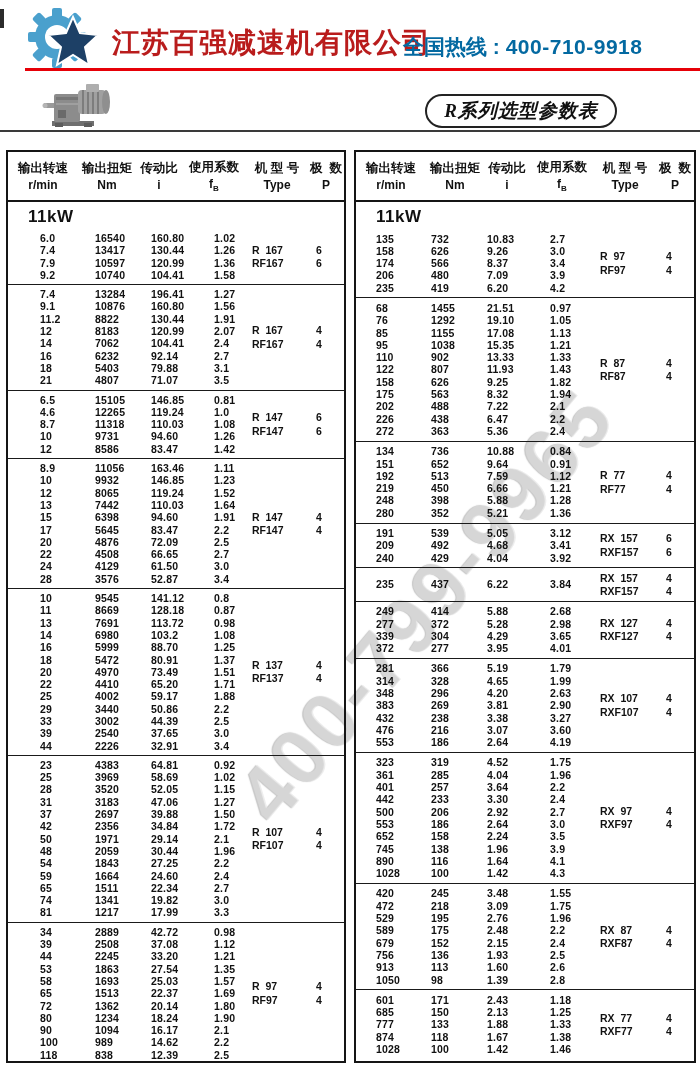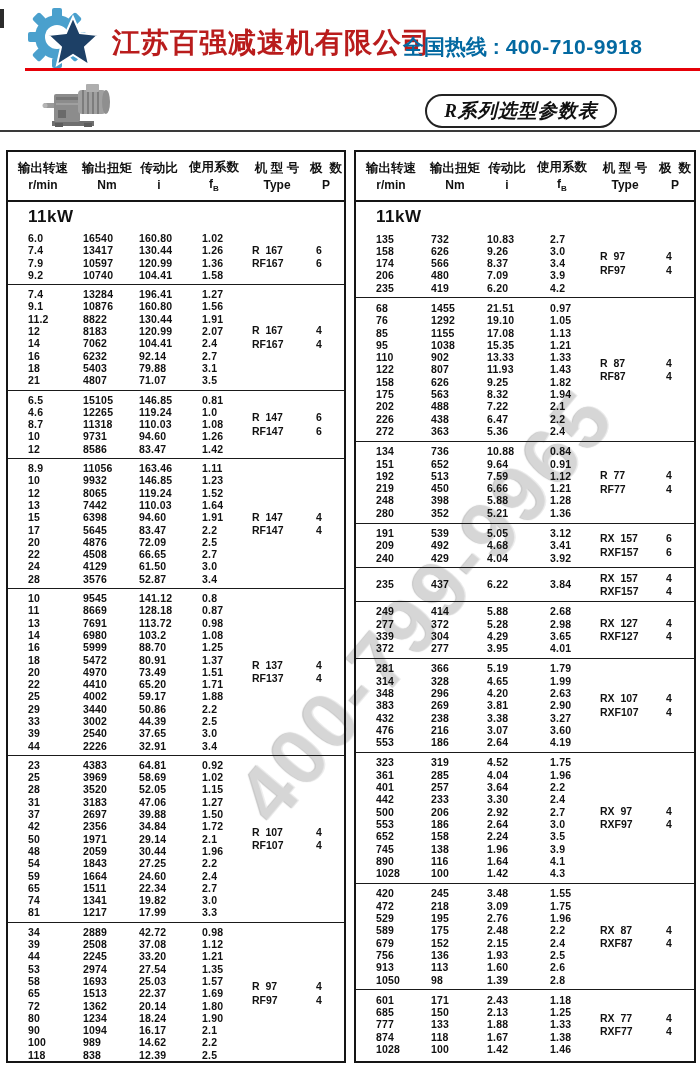--- a/index.html
+++ b/index.html
@@ -41,21 +41,21 @@
   .ptable.right{left:354px;width:342px;}
   .thead{
     height:48px;border-bottom:2px solid #151515;display:grid;
     grid-template-columns:70px 58px 46px 64px 62px 1fr;align-items:center;
   }
   .th{display:flex;flex-direction:column;align-items:center;gap:1px;}
   .th-cn{font-size:12.5px;font-weight:bold;white-space:pre;}
   .th-unit{font-size:12px;font-weight:bold;}
   .th-unit sub{font-size:8px;}
   .kw{font-size:17px;font-weight:bold;padding:5px 0 2px 20px;letter-spacing:0.5px;}
-  .group{position:relative;padding:3px 0;}
+  .group{position:relative;padding:3px 12px;}
   .group + .group{border-top:1.5px solid #1a1a1a;}
   .ptable.right .group{padding:3.5px 0;}
   .ptable.right .group.single{padding:10px 0;}
   .row{
     display:grid;grid-template-columns:55px 56px 63px 1fr;
     padding-left:20px;line-height:var(--rh);
     font-size:10.5px;font-weight:bold;letter-spacing:0.2px;
   }
   .cell{text-align:left;white-space:pre;}
   .model-block{
@@ -553,21 +553,21 @@
           <span class="cell">1.12</span>
         </div>
         <div class="row">
           <span class="cell">44</span>
           <span class="cell">2245</span>
           <span class="cell">33.20</span>
           <span class="cell">1.21</span>
         </div>
         <div class="row">
           <span class="cell">53</span>
-          <span class="cell">2974</span>
+          <span class="cell">1863</span>
           <span class="cell">27.54</span>
           <span class="cell">1.35</span>
         </div>
         <div class="row">
           <span class="cell">58</span>
           <span class="cell">1693</span>
           <span class="cell">25.03</span>
           <span class="cell">1.57</span>
         </div>
         <div class="row">

